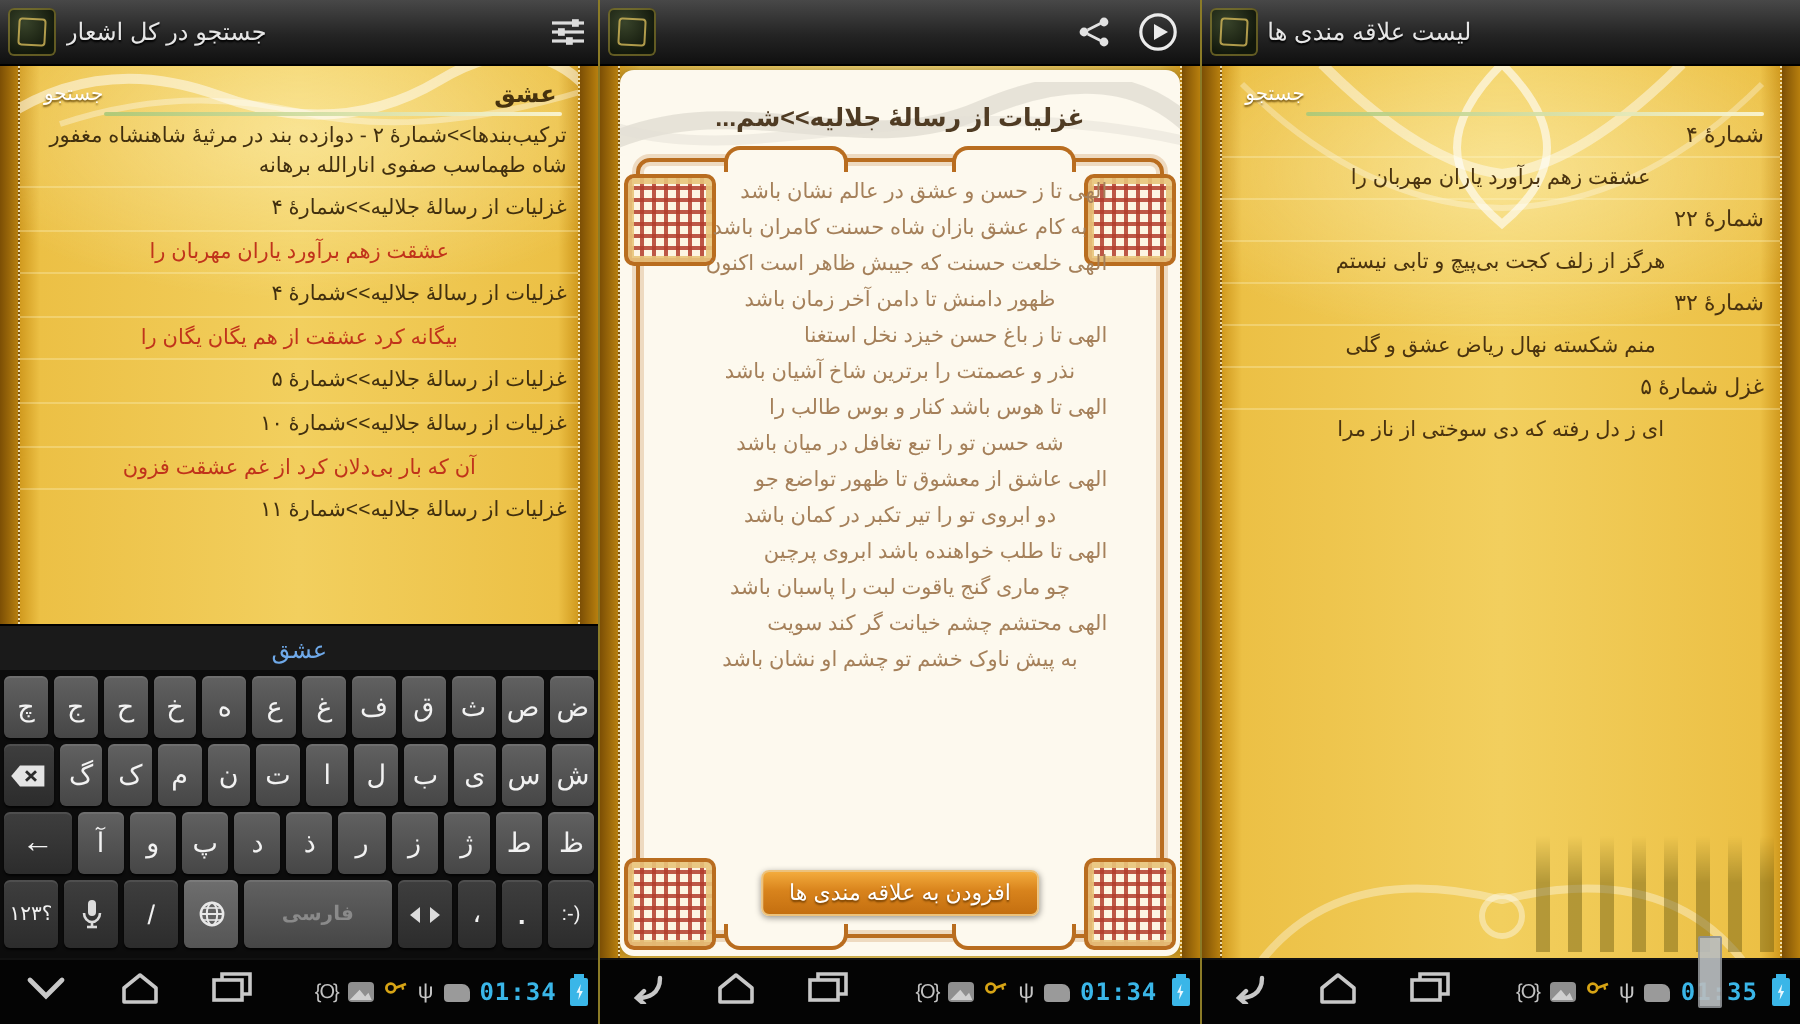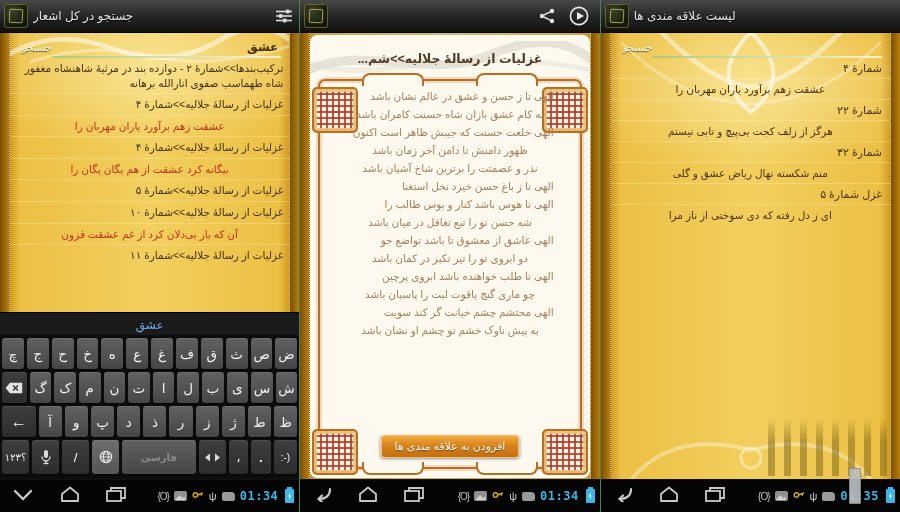--- a/index.html
+++ b/index.html
@@ -1,18 +1,18 @@
 <!DOCTYPE html>
 <html><head>
 <meta charset="utf-8">
 <style>
   html,body{margin:0;padding:0;background:#000;}
   #screen{position:relative;width:900px;height:512px;overflow:hidden;
     font-family:"Liberation Sans","DejaVu Sans",sans-serif;display:flex;}
-  .panel{position:relative;width:300px;height:512px;overflow:hidden;background:#86efac;}
+  .panel{position:relative;width:300px;height:512px;overflow:hidden;background:#fde047;}
   .panel+.panel{border-left:1px solid rgba(0,0,0,.45);}
 
   
   .abar{position:absolute;top:0;left:0;right:0;height:32px;z-index:6;
     background:linear-gradient(#484848,#242424 55%,#101010);display:flex;align-items:center;
     color:#e6e6e6;font-size:12px;border-bottom:1px solid #000;}
   .appicon{width:24px;height:24px;margin:0 5px 0 4px;border-radius:3px;flex:0 0 auto;
     background:radial-gradient(circle at 35% 30%,#39442a,#11170b 70%);
     box-shadow:inset 0 0 0 1px rgba(180,160,60,.5);position:relative;}
   .appicon::after{content:"";position:absolute;inset:5px;border:1px solid rgba(214,186,90,.8);
@@ -316,25 +316,25 @@
         </div>
         <div class="med" style="top:52px;left:2px;"></div>
         <div class="med" style="top:52px;right:2px;"></div>
         <div class="med" style="bottom:3px;left:2px;"></div>
         <div class="med" style="bottom:3px;right:2px;"></div>
         <div class="poem">
           <div class="pl r">الهی تا ز حسن و عشق در عالم نشان باشد</div>
           <div class="pl c">به کام عشق بازان شاه حسنت کامران باشد</div>
           <div class="pl r">الهی خلعت حسنت که جیبش ظاهر است اکنون</div>
           <div class="pl c">ظهور دامنش تا دامن آخر زمان باشد</div>
+          <div class="pl r">الهی تا ز باغ حسن خیزد نخل استغنا</div>
           <div class="pl c">نذر و عصمتت را برترین شاخ آشیان باشد</div>
-          <div class="pl r">الهی تا ز باغ حسن خیزد نخل استغنا</div>
           <div class="pl r">الهی تا هوس باشد کنار و بوس طالب را</div>
           <div class="pl c">شه حسن تو را تبع تغافل در میان باشد</div>
-          <div class="pl r">الهی عاشق از معشوق تا باشد تواضع جو</div>
+          <div class="pl r">الهی عاشق از معشوق تا ظهور تواضع جو</div>
           <div class="pl c">دو ابروی تو را تیر تکبر در کمان باشد</div>
           <div class="pl r">الهی تا طلب خواهنده باشد ابروی پرچین</div>
           <div class="pl c">چو ماری گنج یاقوت لبت را پاسبان باشد</div>
           <div class="pl r">الهی محتشم چشم خیانت گر کند سویت</div>
           <div class="pl c">به پیش ناوک خشم تو چشم او نشان باشد</div>
         </div>
         <button class="favbtn">افزودن به علاقه مندی ها</button>
       </div>
     </div>
 

